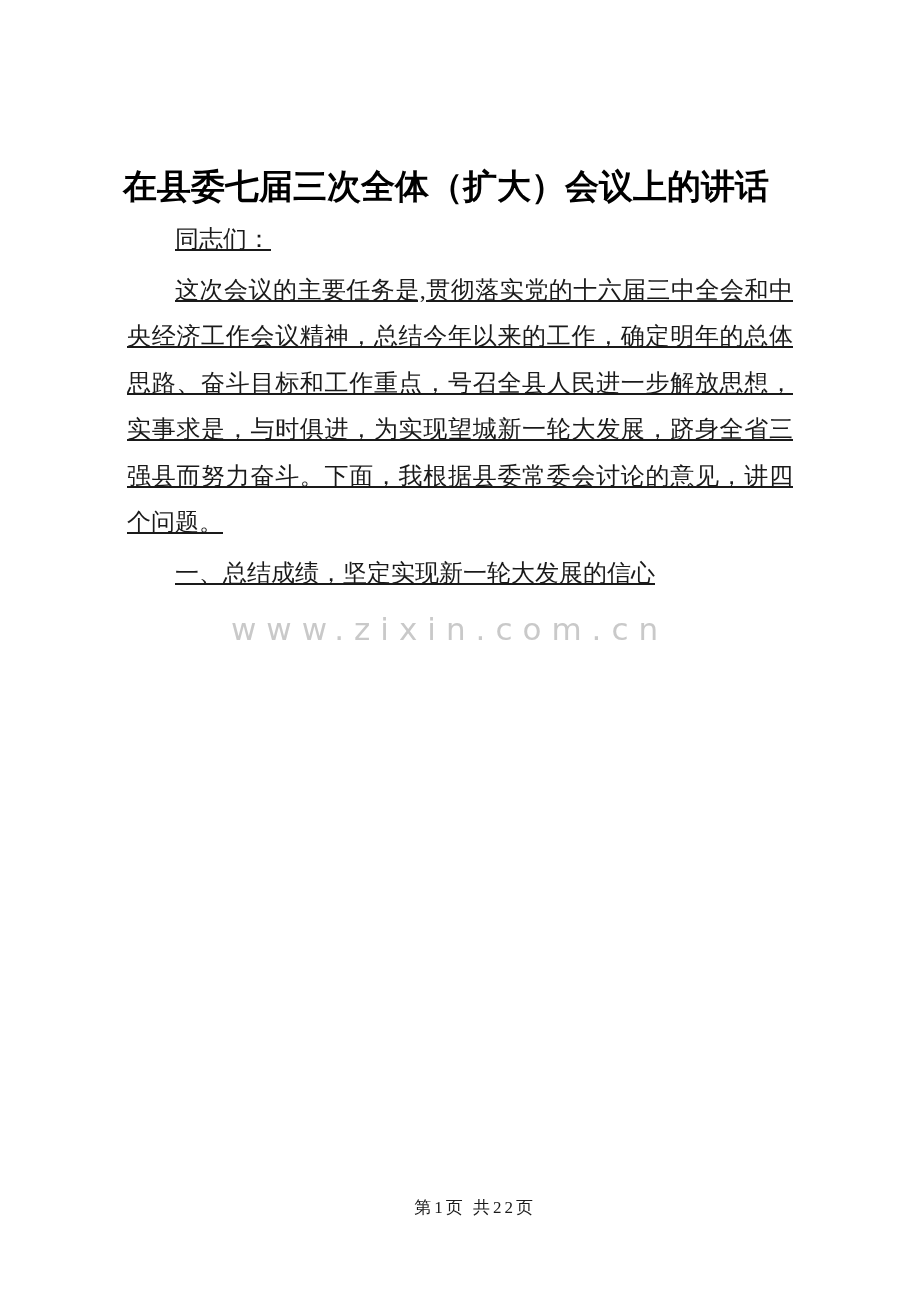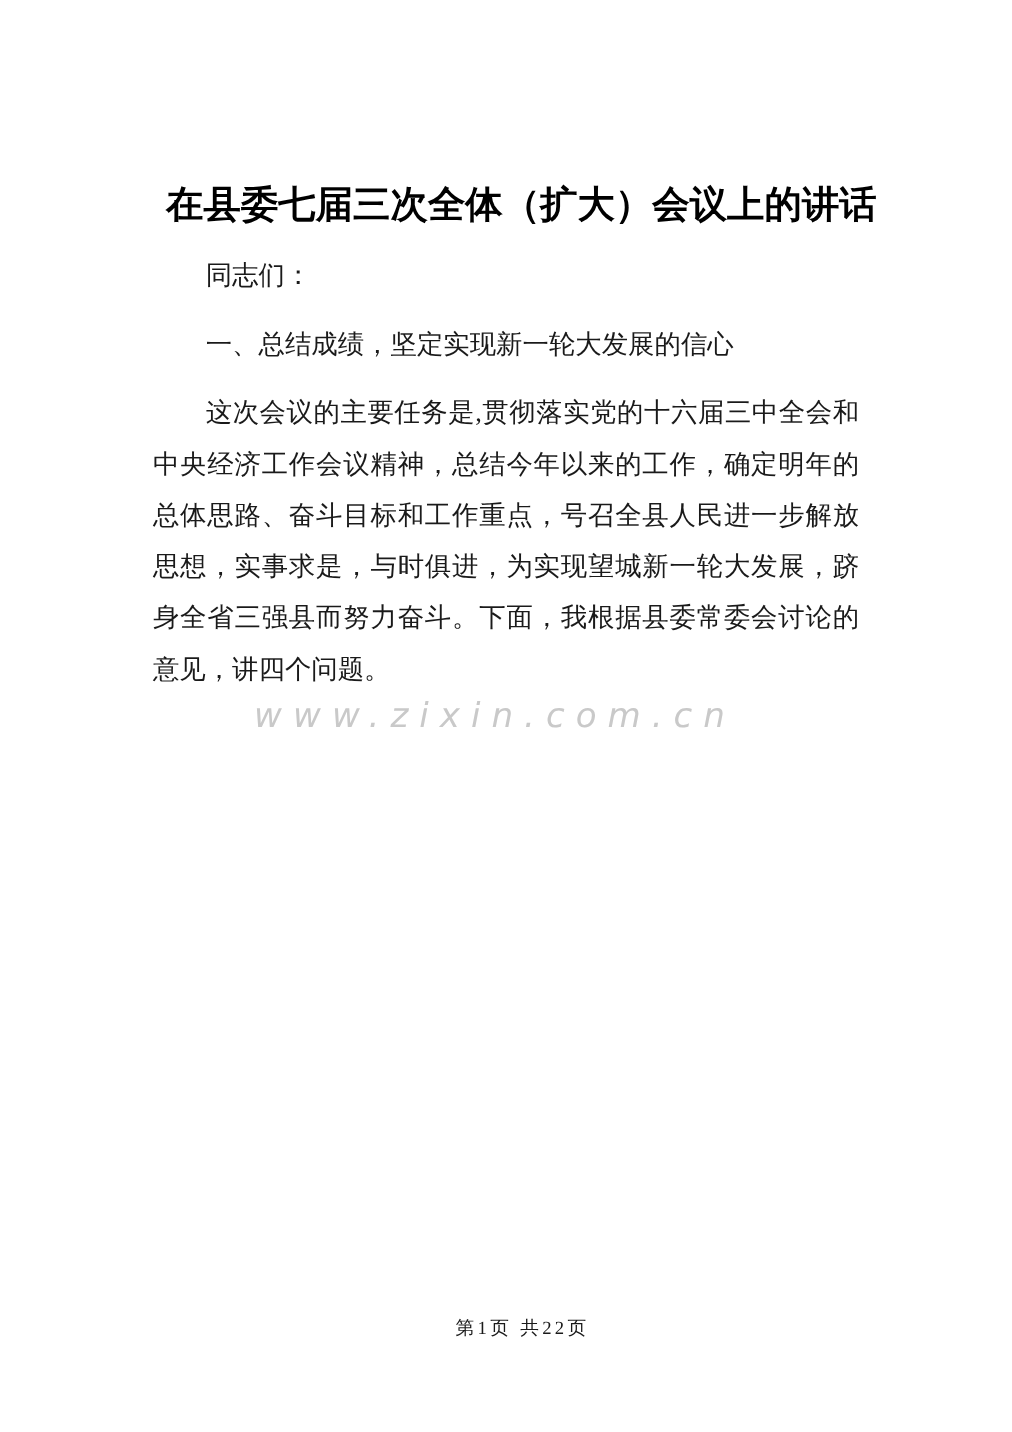--- a/index.html
+++ b/index.html
@@ -10,61 +10,61 @@
   .page {
     position: relative;
     width: 920px;
     height: 1302px;
     background: #ffffff;
     overflow: hidden;
     font-family: "Liberation Serif", "DejaVu Serif", serif;
   }
   .watermark {
     position: absolute;
-    top: 636px;
+    top: 614px;
     left: 231px;
     z-index: 0;
     font-family: "DejaVu Sans", "Liberation Sans", sans-serif;
     font-size: 31px;
     line-height: 31px;
     letter-spacing: 10px;
     color: #c9c9c9;
     white-space: nowrap;
     user-select: none;
-    font-style: italic;
   }
   .doc-title {
     position: absolute;
     top: 163px;
     left: 123px;
     width: 674px;
     margin: 0;
     z-index: 1;
     font-size: 34px;
     line-height: 48px;
     font-weight: bold;
     color: #000000;
-    text-align: right;
+    text-align: left;
     white-space: nowrap;
   }
   .doc-body {
     position: absolute;
     top: 212px;
     left: 123px;
     width: 674px;
     z-index: 1;
     font-size: 24px;
     line-height: 46.5px;
     color: #1a1a1a;
     text-align: justify;
   }
   .doc-body p {
-    margin: 16px;
+    margin: 4px;
     padding: 0;
     text-indent: 48px;
+    text-decoration: underline;
   }
   .page-footer {
     position: absolute;
     top: 1196px;
     left: 0;
     width: 920px;
     z-index: 1;
     font-size: 17px;
     line-height: 24px;
     letter-spacing: 3px;
@@ -77,19 +77,19 @@
 <body>
 
 <div class="page">
 
   <div class="watermark">www.zixin.com.cn</div>
 
   <h1 class="doc-title">在县委七届三次全体（扩大）会议上的讲话</h1>
 
   <div class="doc-body">
     <p>同志们：</p>
+    <p>这次会议的主要任务是,贯彻落实党的十六届三中全会和中央经济工作会议精神，总结今年以来的工作，确定明年的总体思路、奋斗目标和工作重点，号召全县人民进一步解放思想，实事求是，与时俱进，为实现望城新一轮大发展，跻身全省三强县而努力奋斗。下面，我根据县委常委会讨论的意见，讲四个问题。</p>
     <p>一、总结成绩，坚定实现新一轮大发展的信心</p>
-    <p>这次会议的主要任务是,贯彻落实党的十六届三中全会和中央经济工作会议精神，总结今年以来的工作，确定明年的总体思路、奋斗目标和工作重点，号召全县人民进一步解放思想，实事求是，与时俱进，为实现望城新一轮大发展，跻身全省三强县而努力奋斗。下面，我根据县委常委会讨论的意见，讲四个问题。</p>
   </div>
 
   <div class="page-footer">第1页 共22页</div>
 
 </div>
 
 </body></html>

